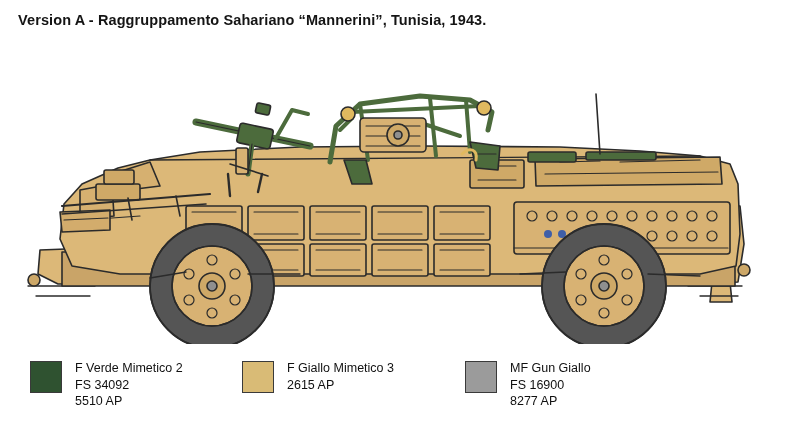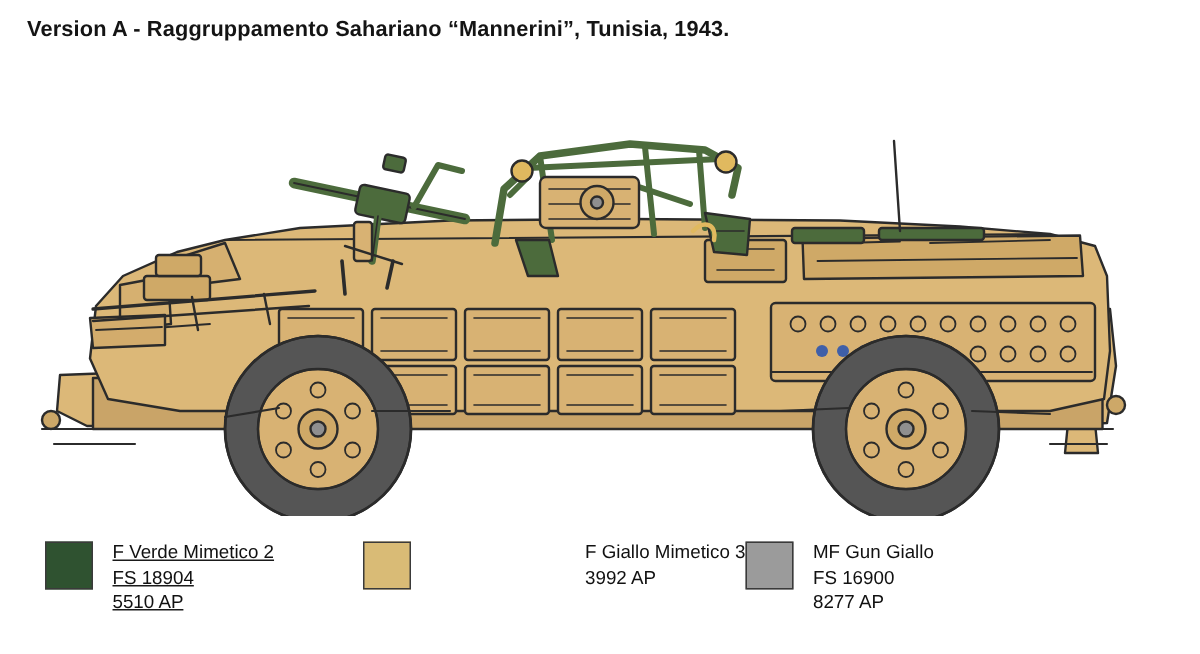--- a/index.html
+++ b/index.html
@@ -46,22 +46,22 @@
     display: flex;
     flex-direction: row;
   }
   .legend-item {
     display: flex;
     flex-direction: row;
     align-items: flex-start;
     width: 215px;
     margin-right: 0;
   }
-  .legend-item.first { width: 212px; text-decoration: underline; }
-  .legend-item.second { width: 255px; justify-content: space-between; }
+  .legend-item.first { width: 212px; }
+  .legend-item.second { width: 223px; }
   .swatch {
     width: 30px;
     height: 30px;
     flex: 0 0 30px;
     border: 1px solid #3a3a3a;
     margin-top: 1px;
   }
   .legend-text {
     margin-left: 13px;
     font-size: 12.5px;
@@ -289,30 +289,30 @@
       </g>
     </svg>
   </div>
 
   <div class="legend">
 
     <div class="legend-item first">
       <div class="swatch" style="background:#2f5230"></div>
       <div class="legend-text">
         <div>F Verde Mimetico 2</div>
-        <div>FS 18904</div>
+        <div>FS 34092</div>
         <div>5510 AP</div>
       </div>
     </div>
 
     <div class="legend-item second">
       <div class="swatch" style="background:#d9bb76"></div>
       <div class="legend-text">
         <div>F Giallo Mimetico 3</div>
-        <div>3992 AP</div>
+        <div>2615 AP</div>
       </div>
     </div>
 
     <div class="legend-item">
       <div class="swatch" style="background:#9b9b9b"></div>
       <div class="legend-text">
         <div>MF Gun Giallo</div>
         <div>FS 16900</div>
         <div>8277 AP</div>
       </div>

